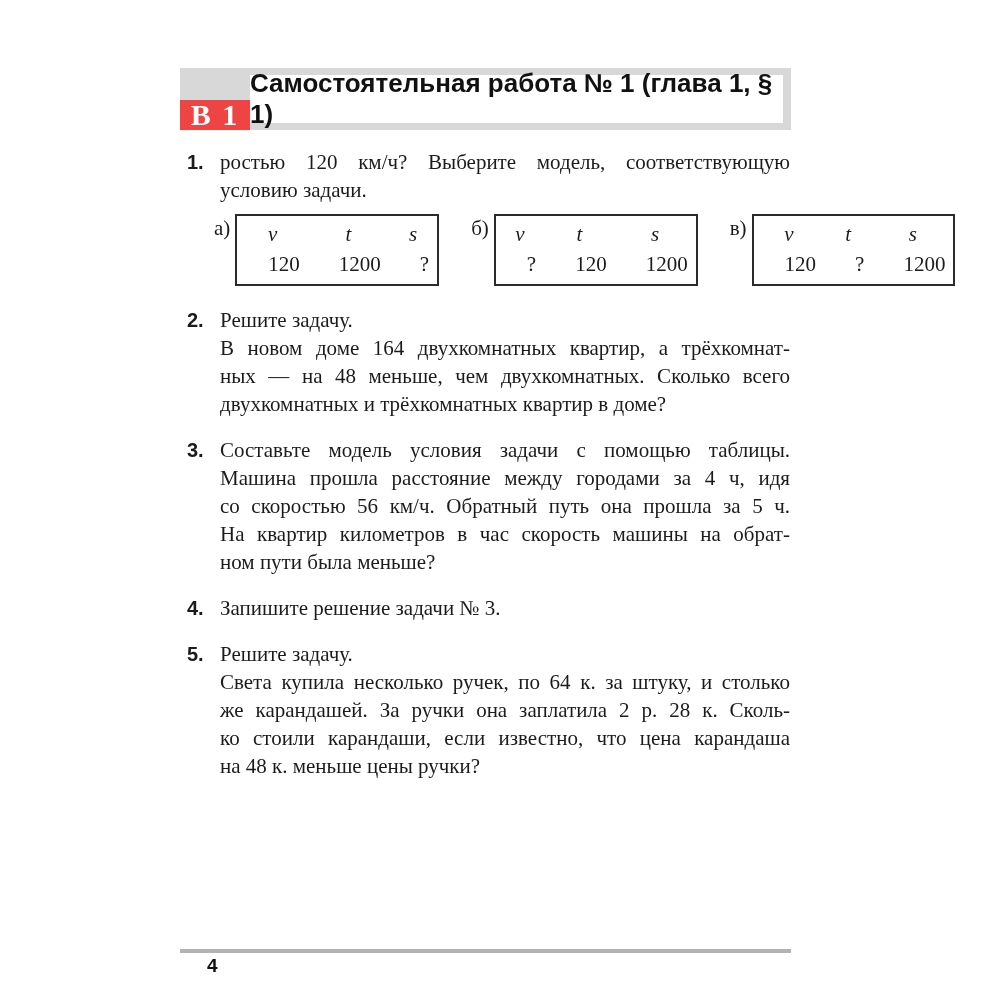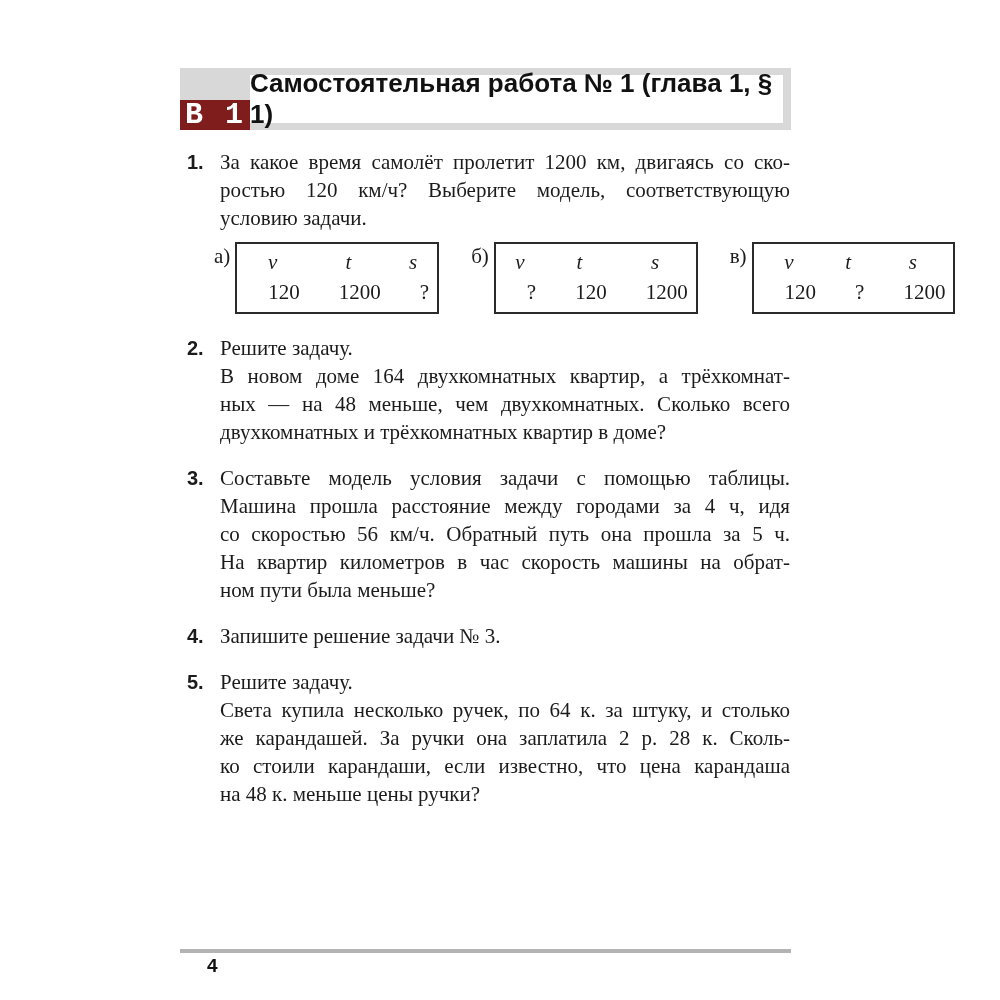--- a/index.html
+++ b/index.html
@@ -13,23 +13,23 @@
   }
   .page { position: relative; width: 1000px; height: 1000px; background: #fff; }
   .content { position: absolute; left: 180px; top: 68px; width: 611px; }
 
   
   .header-band {
     display: flex; align-items: stretch;
     height: 62px; background: #d8d8d8;
   }
   .badge {
-    width: 70px; background: #7f1d1d;
+    width: 70px; background: #ef4444;
     color: #ffffff;
-    font-family: Liberation Mono, monospace;
+    font-family: Liberation Serif, serif;
     font-weight: bold; font-size: 30px; letter-spacing: 2px;
     display: flex; align-items: center; justify-content: center; margin-top: 32px;
   }
   .title-box {
     flex: 1; background: #ffffff;
     margin: 7px 8px 7px 0;
     display: flex; align-items: center; justify-content: center;
     font-family: "Liberation Sans", sans-serif;
     font-weight: bold; font-size: 26px; color: #111111;
   }
@@ -84,21 +84,20 @@
   <div class="content">
 
     <div class="header-band">
       <div class="badge">В 1</div>
       <div class="title-box">Самостоятельная работа № 1 (глава 1, § 1)</div>
     </div>
 
     <div class="problem first">
       <div class="p-num">1.</div>
       <div class="p-body">
-        <div class="line full">За какое время самолёт пролетит 1200 км, двигаясь со ско-</div>
         <div class="line full">ростью 120 км/ч? Выберите модель, соответствующую</div>
         <div class="line fit">условию задачи.</div>
 
         <div class="options-row">
 
           <div class="opt">
             <span class="opt-label">а)</span>
             <table class="model">
               <tbody>
                   <tr class="hdr">

